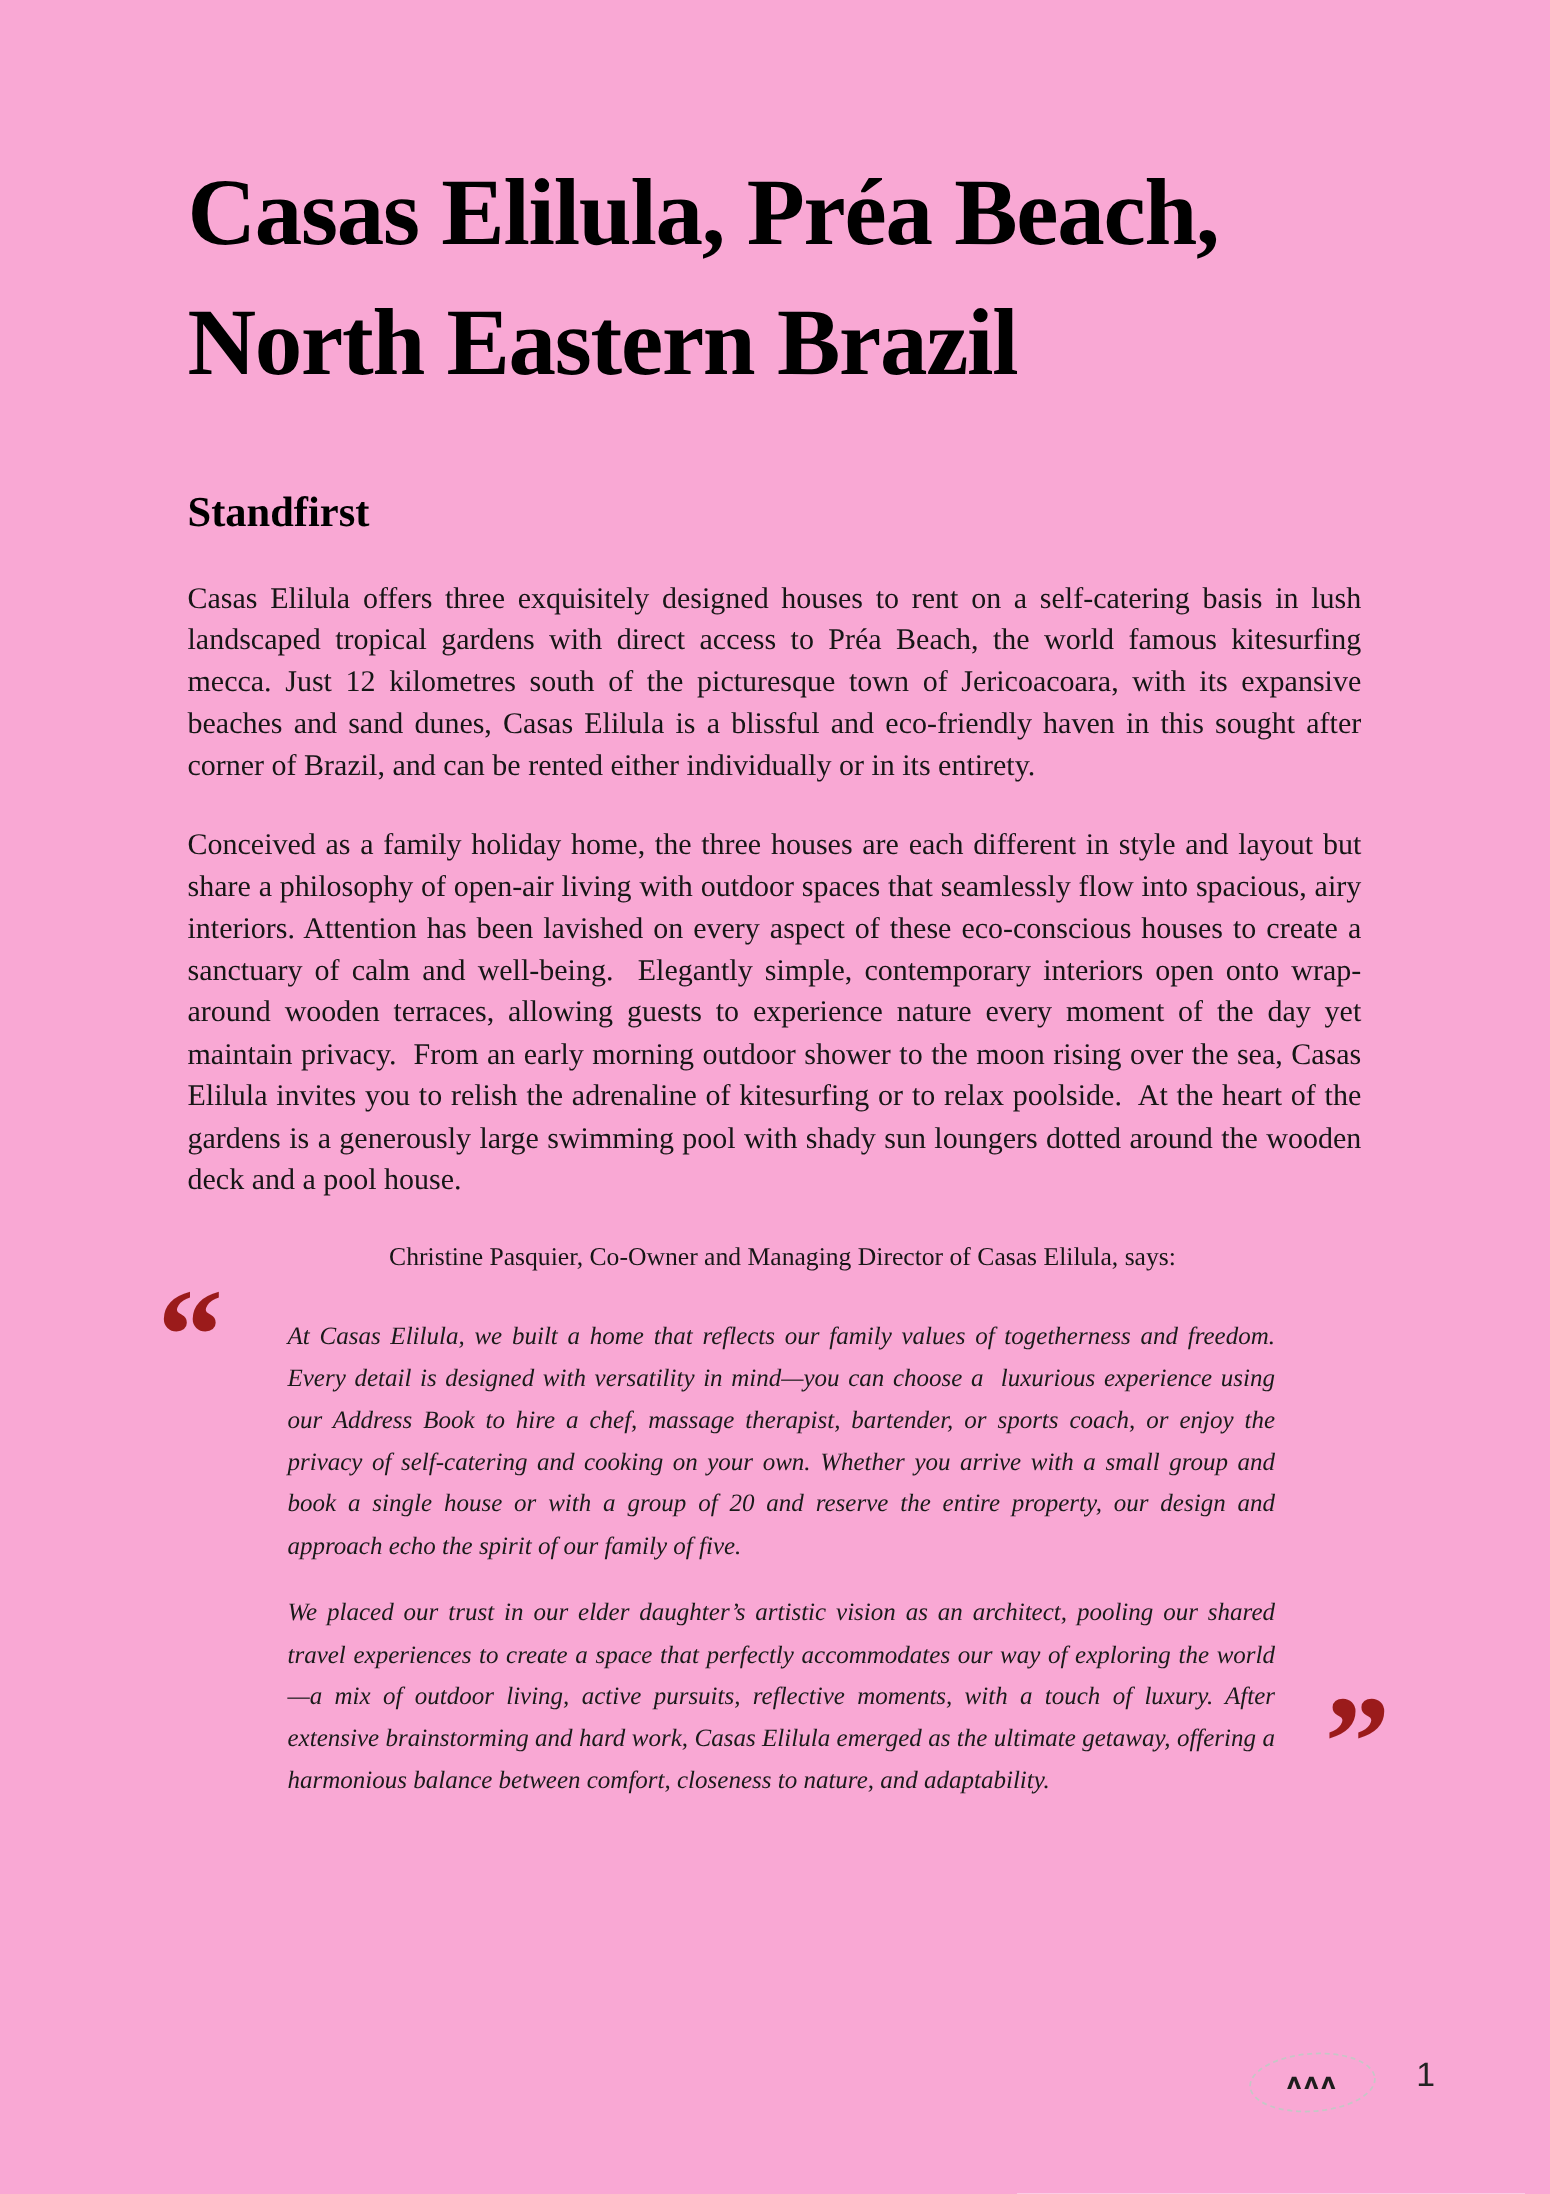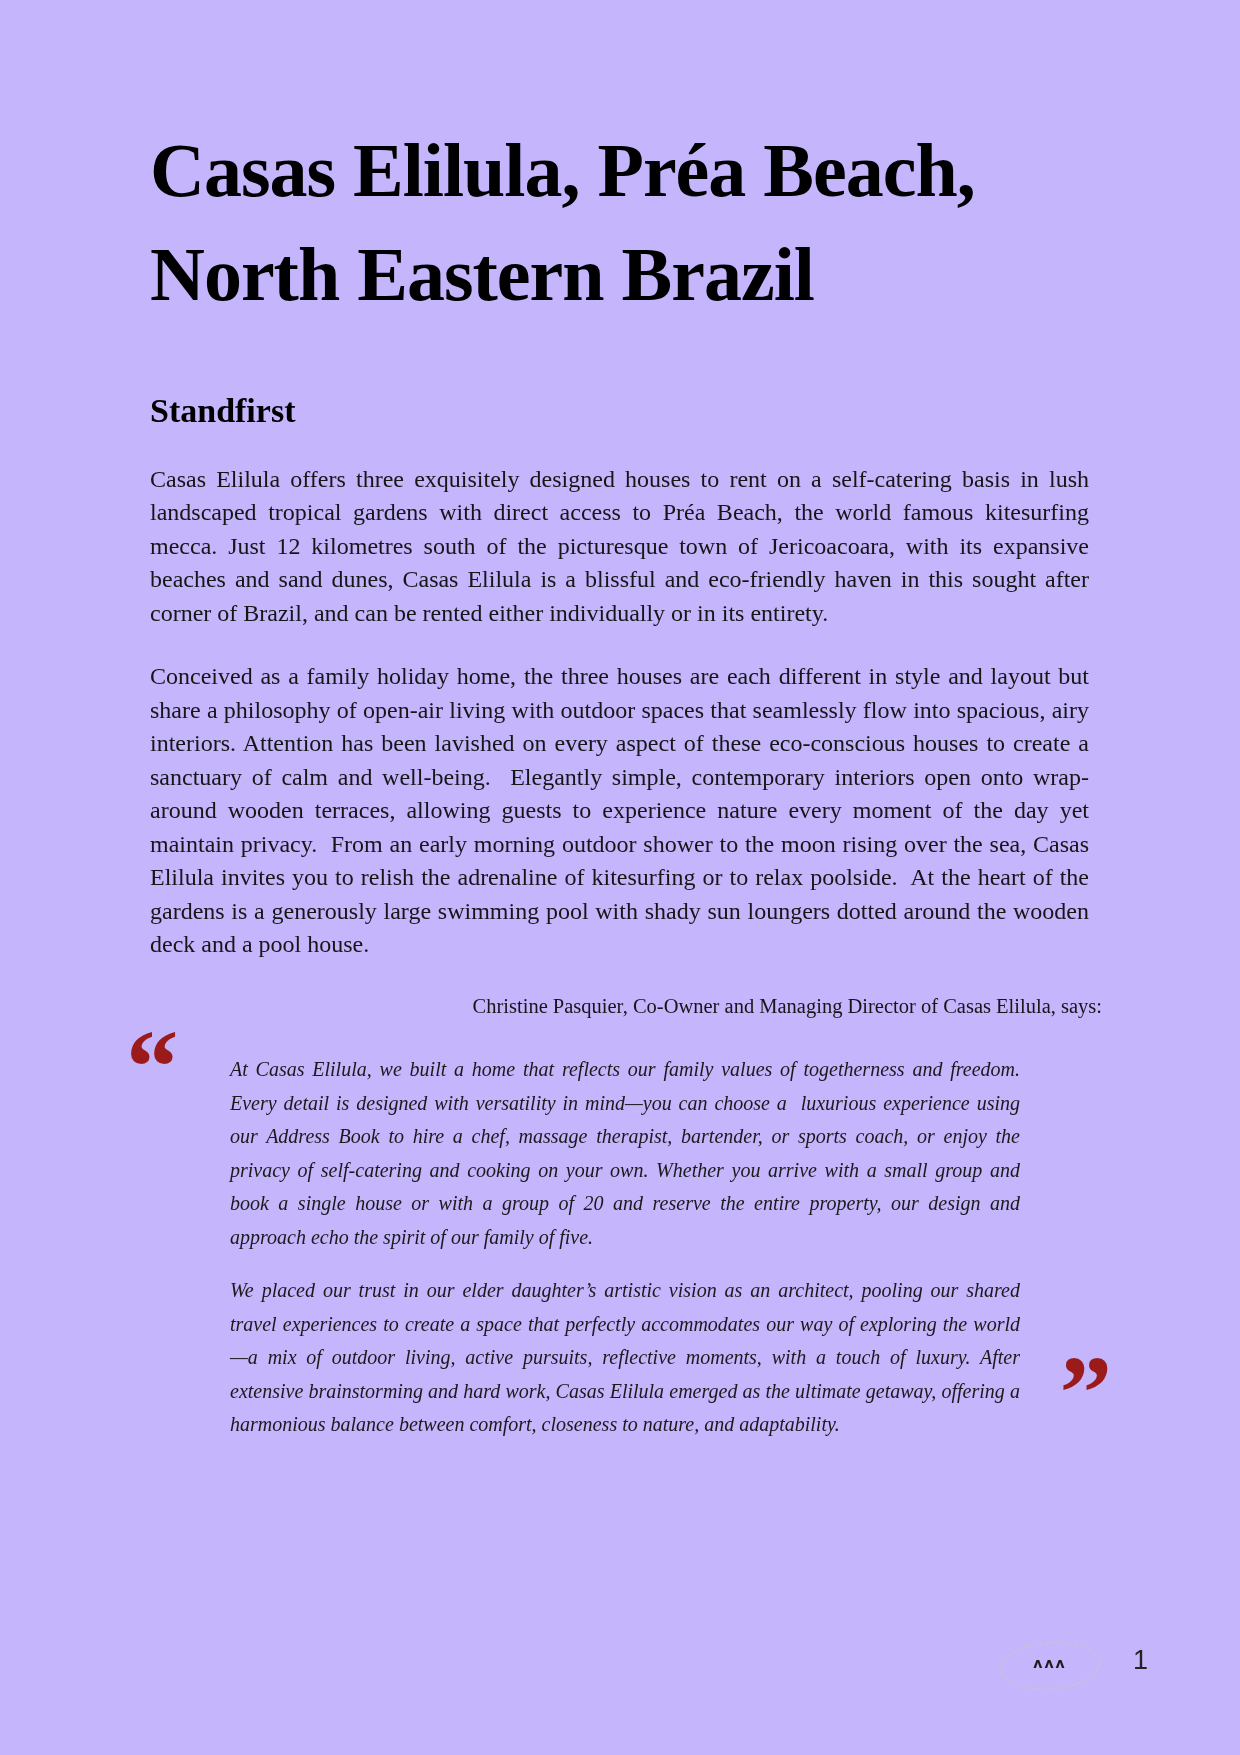--- a/index.html
+++ b/index.html
@@ -1,20 +1,20 @@
 <!DOCTYPE html>
 <html><head>
 <meta charset="utf-8">
 <style>
   html,body { margin:0; padding:0; background:#ffffff; }
   .page {
     position:relative;
     width:1240px;
     height:1755px;
-    background:#c4b5fd;
+    background:#f9a8d4;
     overflow:hidden;
     font-family:"Liberation Serif", serif;
     color:#161616;
   }
   .content {
     position:absolute;
     left:150px;
     top:0;
     width:952px;
   }
@@ -38,21 +38,21 @@
     margin:30px 13px 0 0;
     font-size:24px;
     line-height:33.5px;
     text-align:justify;
     white-space:pre-wrap;
   }
   .attribution {
     margin:28px 0 0 0;
     font-size:20.5px;
     line-height:33.5px;
-    text-align:right;
+    text-align:center;
   }
   .quote-block {
     position:relative;
     margin:30px 0 0 80px;
     width:790px;
   }
   .quote-para {
     margin:0;
     font-size:20px;
     line-height:33.5px;
@@ -80,21 +80,21 @@
     width:106px;
     height:54px;
   }
   .stamp svg { position:absolute; left:0; top:0; }
   .stamp-marks {
     position:absolute;
     left:0; top:15px;
     width:100%;
     text-align:center;
     font-family:"DejaVu Sans", sans-serif;
-    font-size:14px;
+    font-size:18px;
     font-weight:700;
     letter-spacing:2px;
     color:#1d1d1d;
   }
   .page-number {
     position:absolute;
     left:1133px;
     top:1645px;
     font-family:"Liberation Sans", sans-serif;
     font-size:27px;

